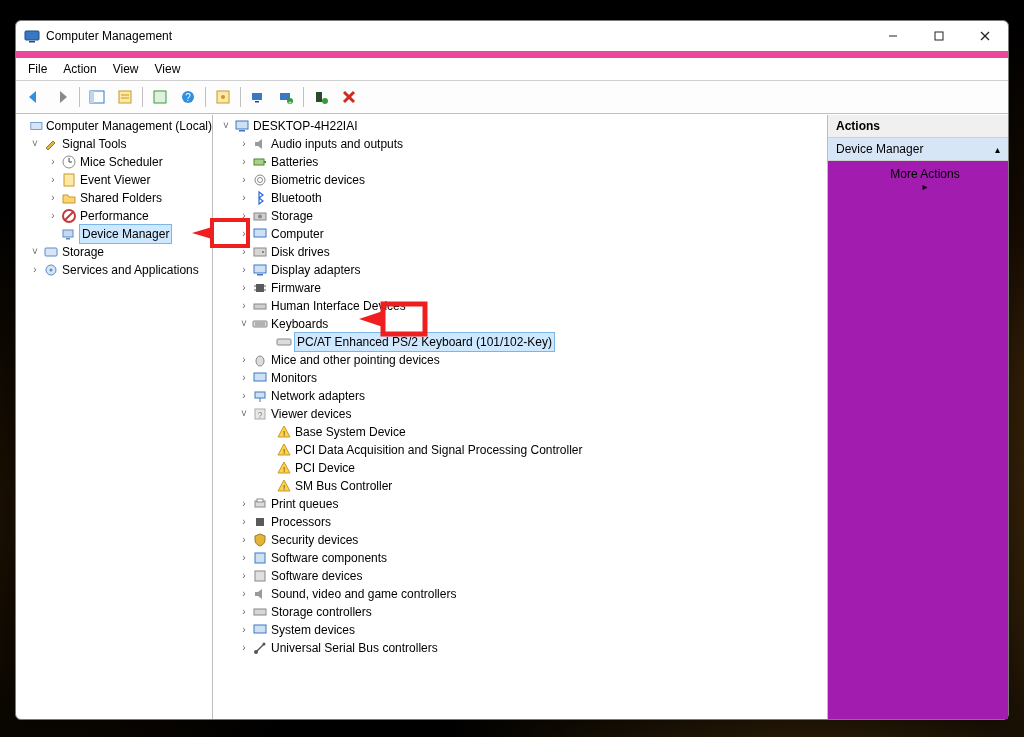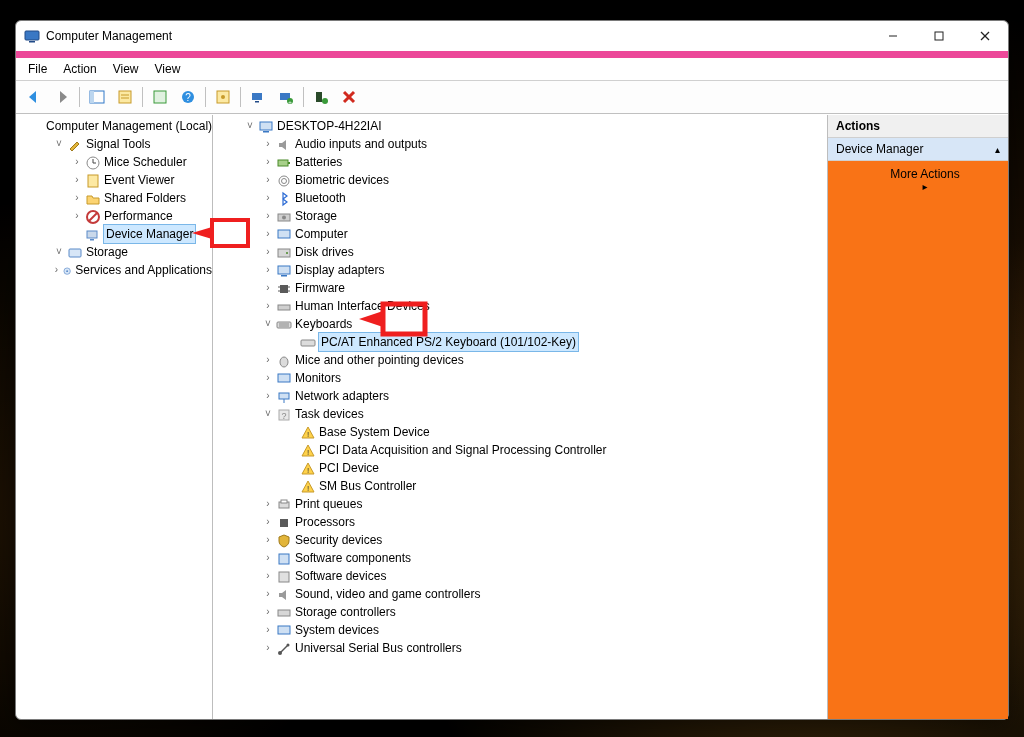--- a/index.html
+++ b/index.html
@@ -40,23 +40,23 @@
   .toolbar .tbtn {
     width:24px; height:24px; display:flex; align-items:center; justify-content:center;
     margin:0 1px; border:1px solid transparent; border-radius:2px;
   }
   .toolbar .sep { width:1px; height:20px; background:#c0c0c0; margin:0 3px; }
   .toolbar svg { width:16px; height:16px; }
   
   .panes { flex:1; display:flex; border-top:1px solid #fff; overflow:hidden; }
   .pane-left  { width:196px; border-right:1px solid #bdbdbd; overflow:auto; padding:2px 0; }
   .pane-mid   { flex:1; border-right:1px solid #bdbdbd; overflow:auto; padding:2px 0 12px 0; }
-  .pane-right { width:180px; overflow:auto; background:#f97316; }
-  
-  .row { display:flex; align-items:flex-end; height:18px; line-height:18px; white-space:nowrap;margin-left:24px; }
+  .pane-right { width:180px; overflow:auto; background:#a21caf; }
+  
+  .row { display:flex; align-items:center; height:18px; line-height:18px; white-space:nowrap; }
   .row .twisty { width:14px; text-align:center; color:#6a6a6a; font-size:10px; }
   .row .lab {}
   .row .ico { width:16px; height:16px; margin:0 3px 0 1px; display:flex; align-items:center; justify-content:center; }
   .row.selected .lab { background:#cde8ff; outline:1px solid #7ab7e8; padding:0 2px; }
   
   .actions-head { background:#f0f0f0; font-weight:600; padding:4px 8px; border-bottom:1px solid #cfcfcf; }
   .actions-sub  { background:#d7e6f7; padding:4px 8px; display:flex; align-items:center; justify-content:space-between; border-bottom:1px solid #cfcfcf; }
   .actions-item { padding:6px 8px 6px 22px; display:flex; align-items:center; justify-content:space-between;flex-direction:column; }
   .tri { font-size:10px; }
   
@@ -432,21 +432,21 @@
         </div>
 
       <div class="row" style="padding-left:24px">
           <span class="twisty">˅</span>
           <span class="ico">
             <svg viewBox="0 0 16 16">
               <rect x="3" y="3" width="10" height="10" fill="#e8e8e8" stroke="#aaa"></rect>
               <text x="8" y="12" text-anchor="middle" font-size="9" fill="#888">?</text>
             </svg>
           </span>
-          <span class="lab">Task devices</span>
+          <span class="lab">Viewer devices</span>
         </div>
       <div class="row" style="padding-left:48px">
           <span class="twisty"></span>
           <span class="ico">
             <svg viewBox="0 0 16 16">
               <path d="M8 2l6 11H2z" fill="#ffd24a" stroke="#c79a2a"></path>
               <text x="8" y="12" text-anchor="middle" font-size="8" fill="#333">!</text>
             </svg>
           </span>
           <span class="lab">Base System Device</span>

